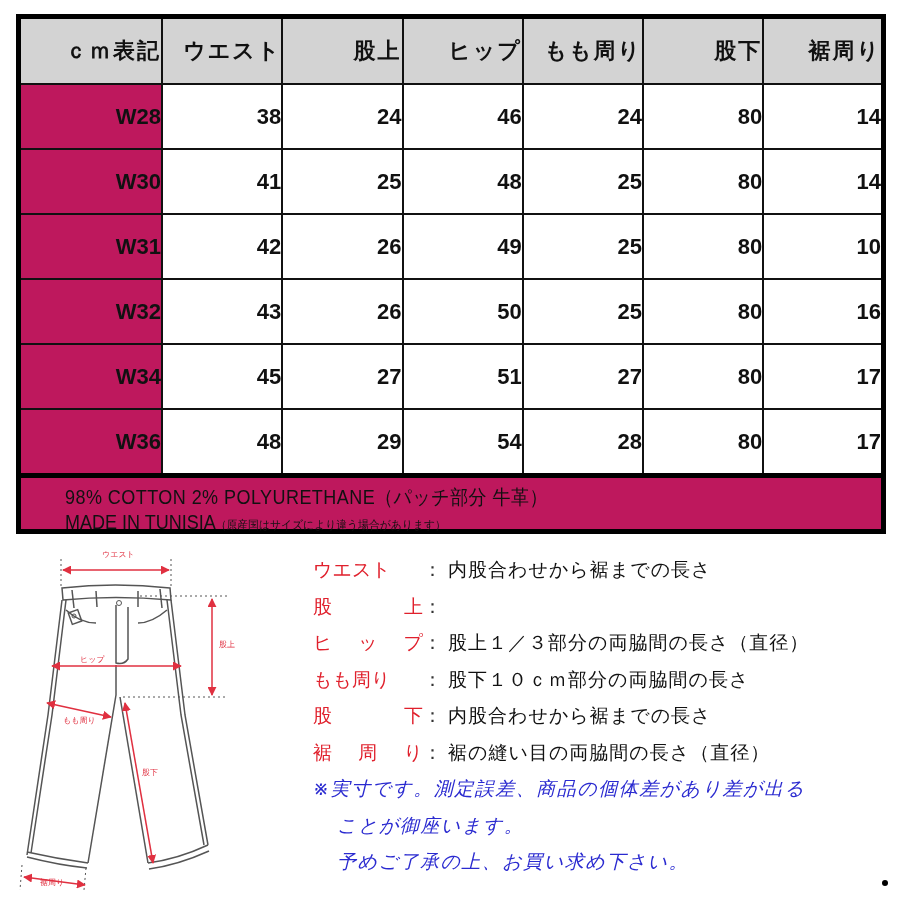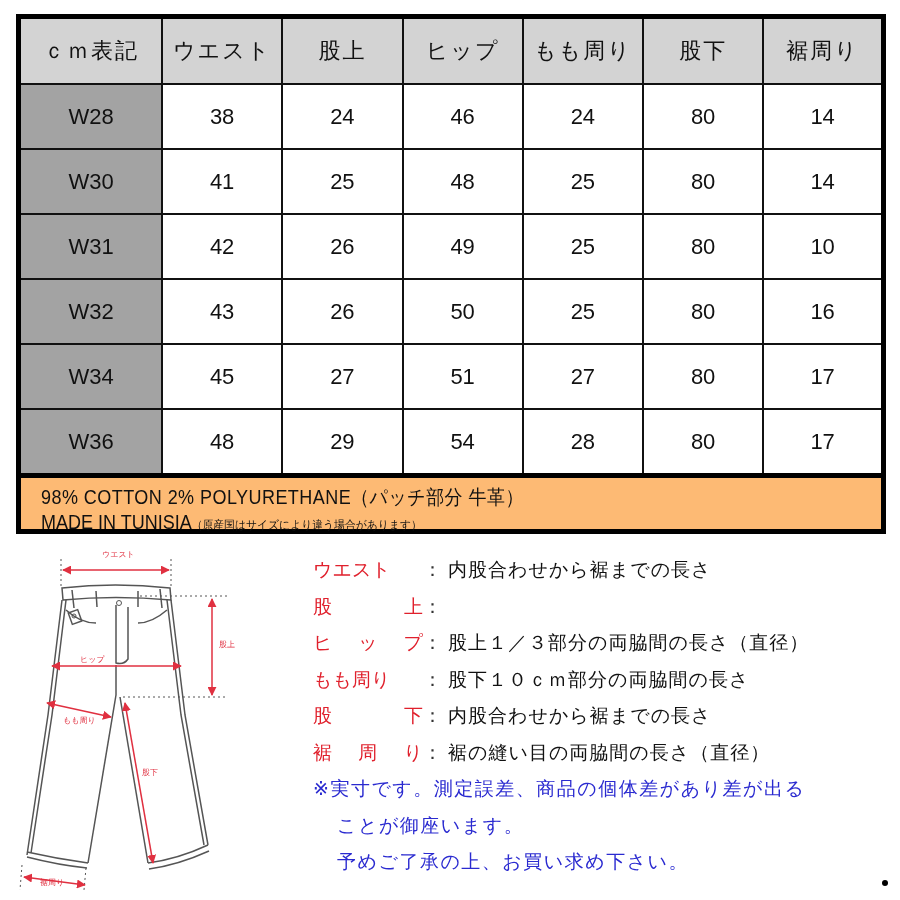--- a/index.html
+++ b/index.html
@@ -1,40 +1,40 @@
 <!DOCTYPE html>
 <html><head>
 <meta charset="utf-8">
 <style>
   html, body { margin:0; padding:0; background:#fff; }
   body { width:900px; height:900px; position:relative; overflow:hidden;
          font-family:"DejaVu Sans", sans-serif; color:#111; }
   .size-table { position:absolute; left:16px; top:14px; width:870px;
                 border-collapse:collapse; border:5px solid #000; table-layout:fixed; }
-  .size-table td, .size-table th { border:2px solid #111; text-align:center;
-                font-weight:normal; padding:0; }
+  .size-table td, .size-table th { border:2px solid #111; text-align:right;
+                font-weight:bold; padding:0; }
   .size-table th { height:64px; background:#d3d3d3; font-size:22px; letter-spacing:2px; }
   .size-table td { height:63px; font-size:22px; font-family:"Liberation Sans Narrow","Liberation Sans", sans-serif; }
-  .size-table td.label-col { background:#a3a3a3; }
+  .size-table td.label-col { background:#be185d; }
   .material-box { position:absolute; left:16px; top:474px; width:860px; height:60px;
-                  border:5px solid #000; border-top-width:4px; background:#fdba74; padding-left:20px;
+                  border:5px solid #000; border-top-width:4px; background:#be185d; padding-left:44px;
                   box-sizing:border-box; width:870px; }
   .material-line1 { font-size:20px; margin-top:6px; letter-spacing:0.5px;
                     font-family:"Liberation Sans", sans-serif; transform:scaleX(0.9); transform-origin:left; white-space:nowrap;}
   .material-line2 { font-size:20px; margin-top:0px; white-space:nowrap;
                     font-family:"Liberation Sans", sans-serif; transform:scaleX(0.9); transform-origin:left;}
   .material-line2 .small { font-size:12px; }
   .diagram { position:absolute; left:0; top:545px; width:300px; height:355px; }
   .legend { position:absolute; left:313px; top:552px; width:580px; }
   .legend-row { height:36.5px; font-size:19px; white-space:nowrap; display:flex; align-items:center; }
   .legend-term { color:#e0202c; display:inline-block; width:112px; letter-spacing:0; }
   .legend-term.spaced { display:inline-flex; justify-content:space-between; width:110px; }
   .legend-colon { color:#333; margin-right:6px; }
   .legend-desc { color:#111; letter-spacing:1px; }
-  .note { color:#2a2ad0; font-size:19px; letter-spacing:1.5px; height:36.5px; display:flex; align-items:center; }
+  .note { color:#2a2ad0; font-size:19px; letter-spacing:1.5px; height:36.5px; display:flex; align-items:center;font-style:italic; }
   .note.indent { padding-left:24px; }
   .dot { position:absolute; left:882px; top:880px; width:6px; height:6px; border-radius:50%; background:#000; }
 </style>
 </head>
 <body>
 
 <table class="size-table">
   <thead>
     <tr>
       <th style="width:140px">ｃｍ表記</th>

